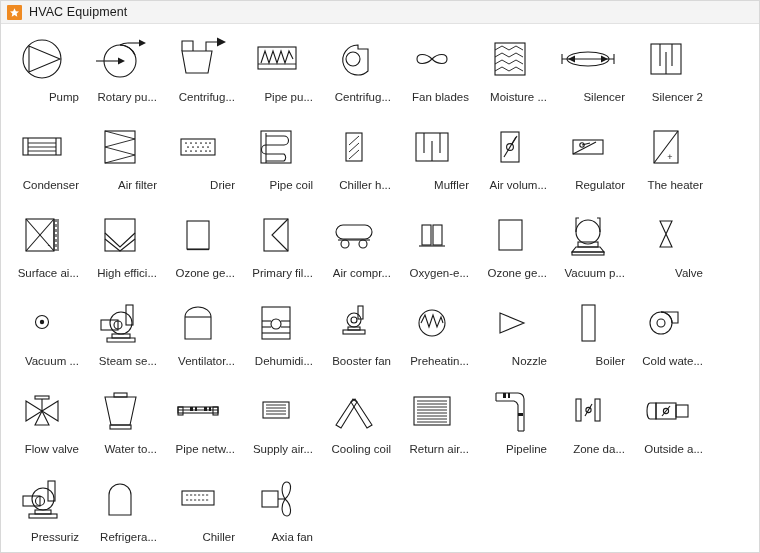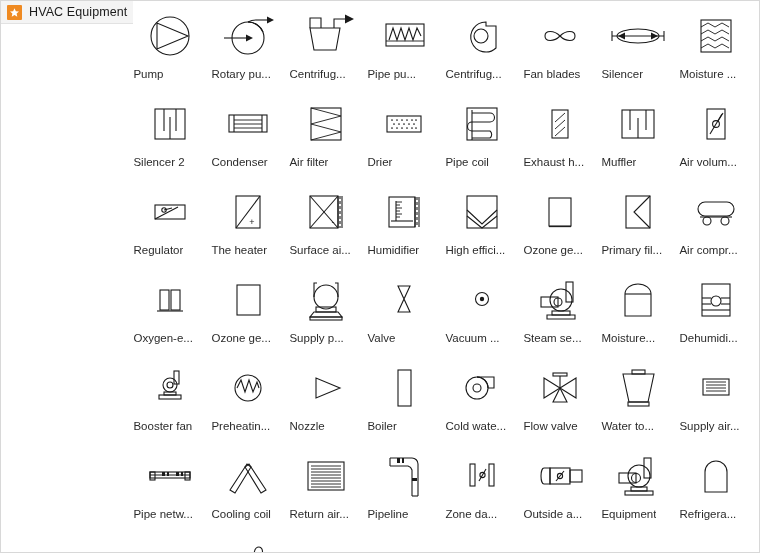--- a/index.html
+++ b/index.html
@@ -7,21 +7,21 @@
     width:760px;height:553px;overflow:hidden;
     background:#ffffff;
     font-family:"Liberation Sans", sans-serif;
     -webkit-font-smoothing:antialiased;
   }
   #app{
     width:760px;height:553px;
     box-sizing:border-box;
     border:1px solid #d8d8d8;
     background:#ffffff;
-    display:flex;
+    display:flex;flex-direction:column;
     position:relative;
   }
   
   .titlebar{
     height:23px;min-height:23px;
     background:#f4f4f4;
     border-bottom:1px solid #e2e2e2;
     display:flex;align-items:center;
     padding:0 6px;
     box-sizing:border-box;
@@ -45,21 +45,21 @@
     padding:4px 0 0 0;
     box-sizing:border-box;
     display:flex;flex-wrap:wrap;
     align-content:flex-start;
     overflow:hidden;
   }
   .cell{
     width:78px;height:88px;
     box-sizing:border-box;
     display:flex;flex-direction:column;
-    align-items:flex-start;justify-content:flex-start;
+    align-items:flex-end;justify-content:flex-start;
     cursor:default;
   }
   .glyph{
     height:62px;width:74px;
     display:flex;align-items:center;justify-content:center;
   }
   .glyph svg{display:block;overflow:visible;}
   .cap{
     font-size:11.5px;color:#2b2b2b;
     white-space:nowrap;overflow:hidden;
@@ -146,41 +146,41 @@
           <svg width="64" height="52" viewBox="0 0 64 52">
             <path class="s" d="M32 26 C26 20 17 20 17 26 C17 32 26 32 32 26Z"></path>
             <path class="s" d="M32 26 C38 20 47 20 47 26 C47 32 38 32 32 26Z"></path>
           </svg>
         </div>
         <div class="cap">Fan blades</div>
       </div>
       <div class="cell">
         <div class="glyph">
           <svg width="64" height="52" viewBox="0 0 64 52">
+            <rect class="s" x="17" y="10" width="30" height="32"></rect>
+            <polyline class="thin" points="17,17 24,13 31,17 38,13 45,17"></polyline>
+            <polyline class="thin" points="17,24 24,20 31,24 38,20 45,24"></polyline>
+            <polyline class="thin" points="17,31 24,27 31,31 38,27 45,31"></polyline>
+            <polyline class="thin" points="17,38 24,34 31,38 38,34 45,38"></polyline>
+          </svg>
+        </div>
+        <div class="cap">Moisture ...</div>
+      </div>
+      <div class="cell">
+        <div class="glyph">
+          <svg width="64" height="52" viewBox="0 0 64 52">
             <ellipse class="s" cx="32" cy="26" rx="21" ry="7"></ellipse>
             <line class="s" x1="6" y1="26" x2="58" y2="26"></line>
             <line class="s" x1="6" y1="21" x2="6" y2="31"></line>
             <line class="s" x1="58" y1="21" x2="58" y2="31"></line>
             <polygon class="sf" points="19,22.5 12,26 19,29.5"></polygon>
             <polygon class="sf" points="45,22.5 52,26 45,29.5"></polygon>
           </svg>
         </div>
         <div class="cap">Silencer</div>
-      </div>
-      <div class="cell">
-        <div class="glyph">
-          <svg width="64" height="52" viewBox="0 0 64 52">
-            <rect class="s" x="17" y="10" width="30" height="32"></rect>
-            <polyline class="thin" points="17,17 24,13 31,17 38,13 45,17"></polyline>
-            <polyline class="thin" points="17,24 24,20 31,24 38,20 45,24"></polyline>
-            <polyline class="thin" points="17,31 24,27 31,31 38,27 45,31"></polyline>
-            <polyline class="thin" points="17,38 24,34 31,38 38,34 45,38"></polyline>
-          </svg>
-        </div>
-        <div class="cap">Moisture ...</div>
       </div>
       <div class="cell">
         <div class="glyph">
           <svg width="64" height="52" viewBox="0 0 64 52">
             <rect class="s" x="17" y="11" width="30" height="30"></rect>
             <line class="s" x1="26" y1="11" x2="26" y2="33"></line>
             <line class="s" x1="32" y1="19" x2="32" y2="41"></line>
             <line class="s" x1="38" y1="11" x2="38" y2="33"></line>
           </svg>
         </div>
@@ -247,21 +247,21 @@
       </div>
       <div class="cell">
         <div class="glyph">
           <svg width="64" height="52" viewBox="0 0 64 52">
             <rect class="s" x="24" y="12" width="16" height="28"></rect>
             <line class="thin" x1="27" y1="24" x2="37" y2="15"></line>
             <line class="thin" x1="27" y1="31" x2="37" y2="22"></line>
             <line class="thin" x1="27" y1="38" x2="37" y2="29"></line>
           </svg>
         </div>
-        <div class="cap">Exhaust h...</div>
+        <div class="cap">Chiller h...</div>
       </div>
       <div class="cell">
         <div class="glyph">
           <svg width="64" height="52" viewBox="0 0 64 52">
             <rect class="s" x="16" y="12" width="32" height="28"></rect>
             <line class="s" x1="24" y1="12" x2="24" y2="32"></line>
             <line class="s" x1="32" y1="20" x2="32" y2="40"></line>
             <line class="s" x1="40" y1="12" x2="40" y2="32"></line>
           </svg>
         </div>
@@ -309,41 +309,20 @@
             <line class="s" x1="48" y1="10" x2="48" y2="42"></line>
             <line class="s" stroke-dasharray="3 2" x1="46" y1="10" x2="46" y2="42"></line>
             <text x="39" y="39" text-anchor="middle">-</text>
           </svg>
         </div>
         <div class="cap">Surface ai...</div>
       </div>
       <div class="cell">
         <div class="glyph">
           <svg width="64" height="52" viewBox="0 0 64 52">
-            <rect class="s" x="17" y="11" width="26" height="30"></rect>
-            <line class="s" x1="43" y1="11" x2="43" y2="41"></line>
-            <line class="s" x1="47" y1="11" x2="47" y2="41"></line>
-            <line class="s" stroke-dasharray="3 2" x1="45" y1="11" x2="45" y2="41"></line>
-            <line class="s" x1="24" y1="15" x2="24" y2="35"></line>
-            <line class="s" x1="19" y1="35" x2="41" y2="35"></line>
-            <g class="thin">
-              <line x1="24" y1="16" x2="30" y2="16"></line>
-              <line x1="24" y1="19" x2="28" y2="19"></line>
-              <line x1="24" y1="22" x2="30" y2="22"></line>
-              <line x1="24" y1="25" x2="28" y2="25"></line>
-              <line x1="24" y1="28" x2="30" y2="28"></line>
-              <line x1="24" y1="31" x2="28" y2="31"></line>
-            </g>
-          </svg>
-        </div>
-        <div class="cap">Humidifier</div>
-      </div>
-      <div class="cell">
-        <div class="glyph">
-          <svg width="64" height="52" viewBox="0 0 64 52">
             <rect class="s" x="17" y="10" width="30" height="32"></rect>
             <polyline class="s" points="17,24 32,38 47,24"></polyline>
             <polyline class="s" points="17,30 32,42 47,30"></polyline>
           </svg>
         </div>
         <div class="cap">High effici...</div>
       </div>
       <div class="cell">
         <div class="glyph">
           <svg width="64" height="52" viewBox="0 0 64 52">
@@ -395,21 +374,21 @@
         <div class="glyph">
           <svg width="64" height="52" viewBox="0 0 64 52">
             <circle class="s" cx="32" cy="23" r="12"></circle>
             <polyline class="s" points="20,23 20,9 23,9"></polyline>
             <polyline class="s" points="44,23 44,9 41,9"></polyline>
             <rect class="s" x="22" y="33" width="20" height="5"></rect>
             <polygon class="s" points="20,38 44,38 48,43 16,43"></polygon>
             <rect class="s" x="16" y="43" width="32" height="3"></rect>
           </svg>
         </div>
-        <div class="cap">Supply p...</div>
+        <div class="cap">Vacuum p...</div>
       </div>
       <div class="cell">
         <div class="glyph">
           <svg width="64" height="52" viewBox="0 0 64 52">
             <polygon class="s" points="26,12 38,12 26,38 38,38"></polygon>
           </svg>
         </div>
         <div class="cap">Valve</div>
       </div>
       <div class="cell">
@@ -434,21 +413,21 @@
         </div>
         <div class="cap">Steam se...</div>
       </div>
       <div class="cell">
         <div class="glyph">
           <svg width="64" height="52" viewBox="0 0 64 52">
             <path class="s" d="M19 42 L19 20 A13 10 0 0 1 45 20 L45 42 Z"></path>
             <line class="s" x1="19" y1="20" x2="45" y2="20"></line>
           </svg>
         </div>
-        <div class="cap">Moisture...</div>
+        <div class="cap">Ventilator...</div>
       </div>
       <div class="cell">
         <div class="glyph">
           <svg width="64" height="52" viewBox="0 0 64 52">
             <rect class="s" x="18" y="10" width="28" height="32"></rect>
             <circle class="s" cx="32" cy="27" r="5"></circle>
             <line class="s" x1="18" y1="24" x2="27" y2="24"></line>
             <line class="s" x1="37" y1="24" x2="46" y2="24"></line>
             <line class="s" x1="18" y1="30" x2="27" y2="30"></line>
             <line class="s" x1="37" y1="30" x2="46" y2="30"></line>
@@ -519,49 +498,49 @@
       </div>
       <div class="cell">
         <div class="glyph">
           <svg width="64" height="52" viewBox="0 0 64 52">
             <rect class="s" x="26" y="8" width="13" height="4"></rect>
             <polygon class="s" points="17,12 48,12 42,40 23,40"></polygon>
             <rect class="s" x="22" y="40" width="21" height="4"></rect>
           </svg>
         </div>
         <div class="cap">Water to...</div>
-      </div>
-      <div class="cell">
-        <div class="glyph">
-          <svg width="64" height="52" viewBox="0 0 64 52">
-            <rect class="s" x="19" y="17" width="26" height="16"></rect>
-            <g class="thin">
-              <line x1="22" y1="20" x2="42" y2="20"></line>
-              <line x1="22" y1="23" x2="42" y2="23"></line>
-              <line x1="22" y1="26" x2="42" y2="26"></line>
-              <line x1="22" y1="29" x2="42" y2="29"></line>
-            </g>
-          </svg>
-        </div>
-        <div class="cap">Supply air...</div>
       </div>
       <div class="cell">
         <div class="glyph">
           <svg width="64" height="52" viewBox="0 0 64 52">
             <rect class="s" x="12" y="22" width="40" height="6"></rect>
             <line class="s" x1="12" y1="25" x2="52" y2="25"></line>
             <rect class="s" x="12" y="22" width="5" height="8"></rect>
             <rect class="sf" x="24" y="22" width="3" height="4"></rect>
             <rect class="sf" x="29" y="22" width="2" height="4"></rect>
             <rect class="sf" x="38" y="22" width="3" height="4"></rect>
             <rect class="sf" x="43" y="22" width="2" height="4"></rect>
             <rect class="s" x="47" y="22" width="5" height="8"></rect>
           </svg>
         </div>
         <div class="cap">Pipe netw...</div>
+      </div>
+      <div class="cell">
+        <div class="glyph">
+          <svg width="64" height="52" viewBox="0 0 64 52">
+            <rect class="s" x="19" y="17" width="26" height="16"></rect>
+            <g class="thin">
+              <line x1="22" y1="20" x2="42" y2="20"></line>
+              <line x1="22" y1="23" x2="42" y2="23"></line>
+              <line x1="22" y1="26" x2="42" y2="26"></line>
+              <line x1="22" y1="29" x2="42" y2="29"></line>
+            </g>
+          </svg>
+        </div>
+        <div class="cap">Supply air...</div>
       </div>
       <div class="cell">
         <div class="glyph">
           <svg width="64" height="52" viewBox="0 0 64 52">
             <polygon class="s" points="14,40 31,14 35,17 19,43"></polygon>
             <polygon class="s" points="50,40 33,14 29,17 45,43"></polygon>
           </svg>
         </div>
         <div class="cap">Cooling coil</div>
       </div>
@@ -624,21 +603,21 @@
         <div class="glyph">
           <svg width="64" height="52" viewBox="0 0 64 52">
             <circle class="s" cx="33" cy="26" r="11"></circle>
             <circle class="s" cx="30" cy="28" r="4.5"></circle>
             <rect class="s" x="13" y="23" width="17" height="10"></rect>
             <rect class="s" x="38" y="8" width="7" height="20"></rect>
             <rect class="s" x="25" y="37" width="16" height="4"></rect>
             <rect class="s" x="19" y="41" width="28" height="4"></rect>
           </svg>
         </div>
-        <div class="cap">Equipment</div>
+        <div class="cap">Pressuriz</div>
       </div>
       <div class="cell">
         <div class="glyph">
           <svg width="64" height="52" viewBox="0 0 64 52">
             <path class="s" d="M21 42 L21 22 A11 11 0 0 1 43 22 L43 42 Z"></path>
           </svg>
         </div>
         <div class="cap">Refrigera...</div>
       </div>
       <div class="cell">

